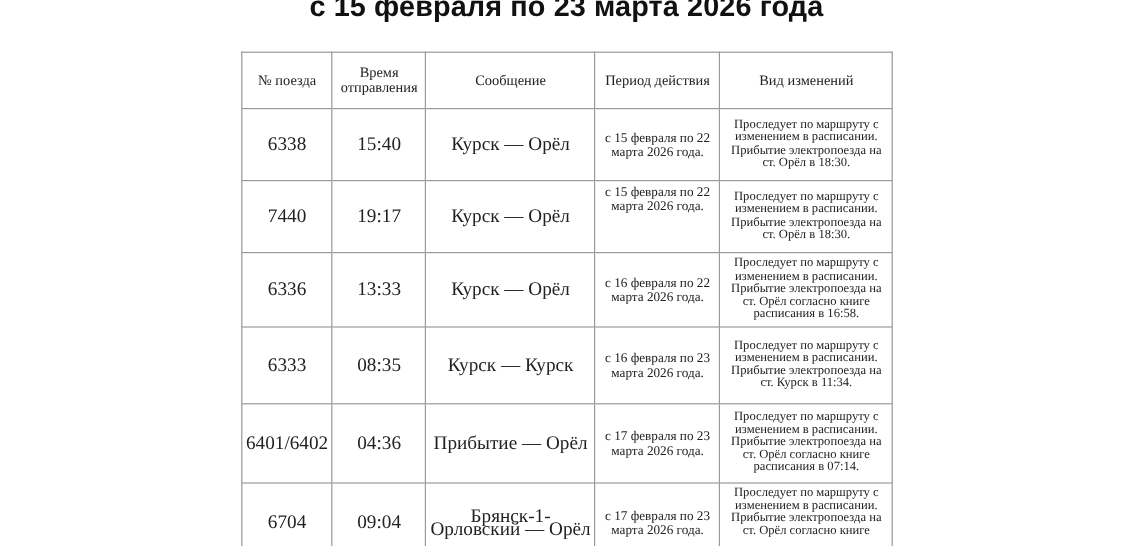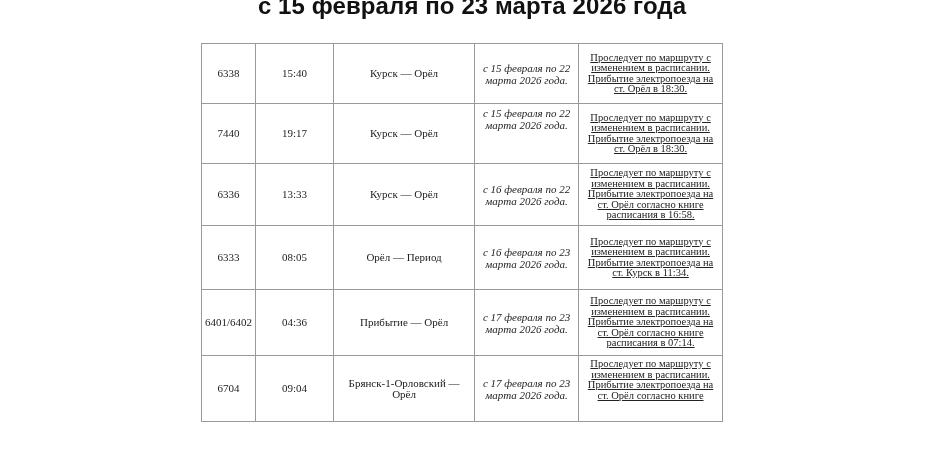--- a/index.html
+++ b/index.html
@@ -31,38 +31,45 @@
     padding: 0 3px;
     font-weight: normal;
   }
   table.sched th { font-size: 12px; line-height: 13px; color: #222; }
   .c1 { width: 53px; }
   .c2 { width: 78px; }
   .c3 { width: 141px; }
   .c4 { width: 104px; }
   .c5 { width: 144px; }
   tr.hdr { height: 47px; }
-  td.change { font-size: 10.5px; line-height: 10.5px; padding: 0 6px; text-decoration: underline; }
-  td.period { line-height: 12px; font-style: italic; }
-  td.plain { font-size: 11px; margin-left: 48px; }
+  td.change { font-size: 10.5px; line-height: 10.5px; padding: 0 6px; }
+  td.period { line-height: 12px; }
+  td.plain { font-size: 16px; margin-left: 48px; }
 </style>
 </head>
 <body>
 
 <div class="title">с 15 февраля по 23 марта 2026 года</div>
 
 <table class="sched">
   <colgroup>
     <col class="c1">
       <col class="c2">
       <col class="c3">
       <col class="c4">
       <col class="c5">
   </colgroup>
   <tbody>
+      <tr class="hdr">
+    <th>№ поезда</th>
+    <th>Время отправления</th>
+    <th>Сообщение</th>
+    <th>Период действия</th>
+    <th>Вид изменений</th>
+  </tr>
   <tr style="height:60px">
     <td class="plain">6338</td>
     <td class="plain">15:40</td>
     <td class="plain">Курск — Орёл</td>
     <td class="period">с 15 февраля по 22 марта 2026 года.</td>
     <td class="change">Проследует по маршруту с изменением в расписании. Прибытие электропоезда на ст. Орёл в 18:30.</td>
   </tr>
   <tr style="height:60px">
     <td class="plain">7440</td>
     <td class="plain">19:17</td>
@@ -72,22 +79,22 @@
   </tr>
   <tr style="height:62px">
     <td class="plain">6336</td>
     <td class="plain">13:33</td>
     <td class="plain">Курск — Орёл</td>
     <td class="period">с 16 февраля по 22 марта 2026 года.</td>
     <td class="change">Проследует по маршруту с изменением в расписании. Прибытие электропоезда на ст. Орёл согласно книге расписания в 16:58.</td>
   </tr>
   <tr style="height:64px">
     <td class="plain">6333</td>
-    <td class="plain">08:05</td>
-    <td class="plain">Орёл — Период</td>
+    <td class="plain">08:35</td>
+    <td class="plain">Курск — Курск</td>
     <td class="period">с 16 февраля по 23 марта 2026 года.</td>
     <td class="change">Проследует по маршруту с изменением в расписании. Прибытие электропоезда на ст. Курск в 11:34.</td>
   </tr>
   <tr style="height:66px">
     <td class="plain">6401/6402</td>
     <td class="plain">04:36</td>
     <td class="plain">Прибытие — Орёл</td>
     <td class="period">с 17 февраля по 23 марта 2026 года.</td>
     <td class="change">Проследует по маршруту с изменением в расписании. Прибытие электропоезда на ст. Орёл согласно книге расписания в 07:14.</td>
   </tr>

